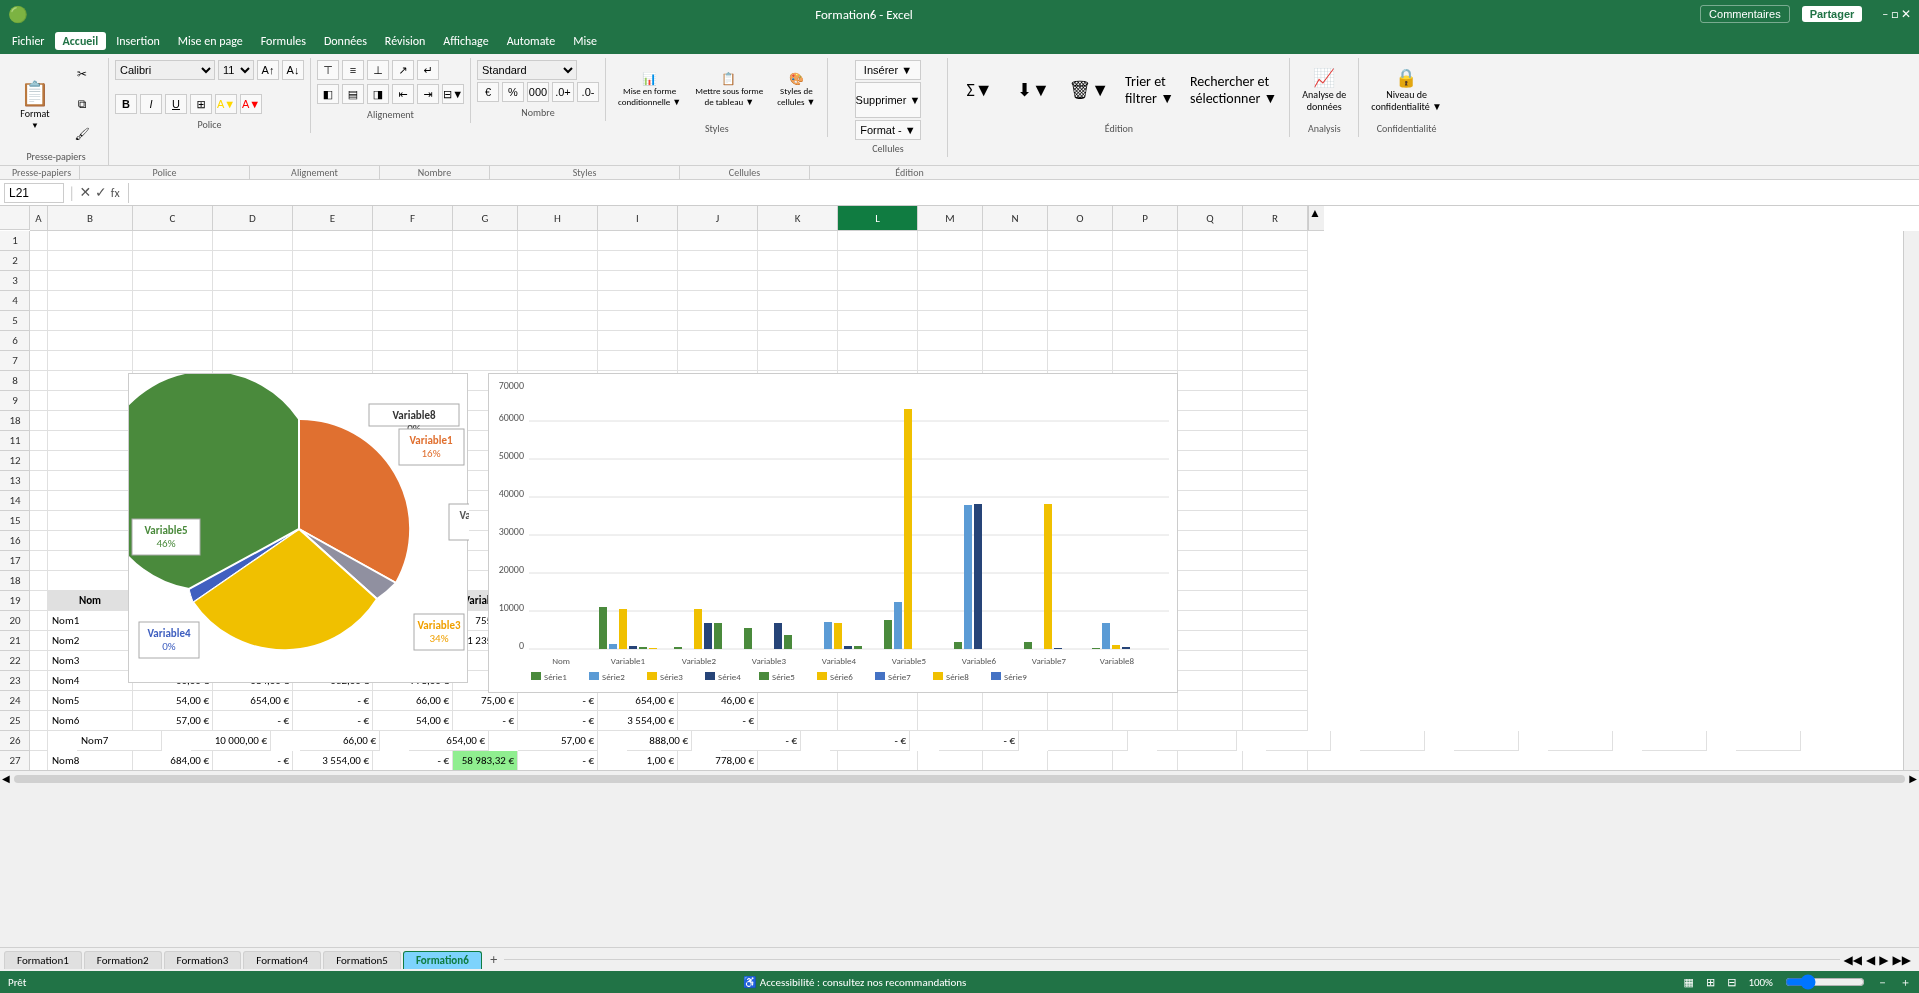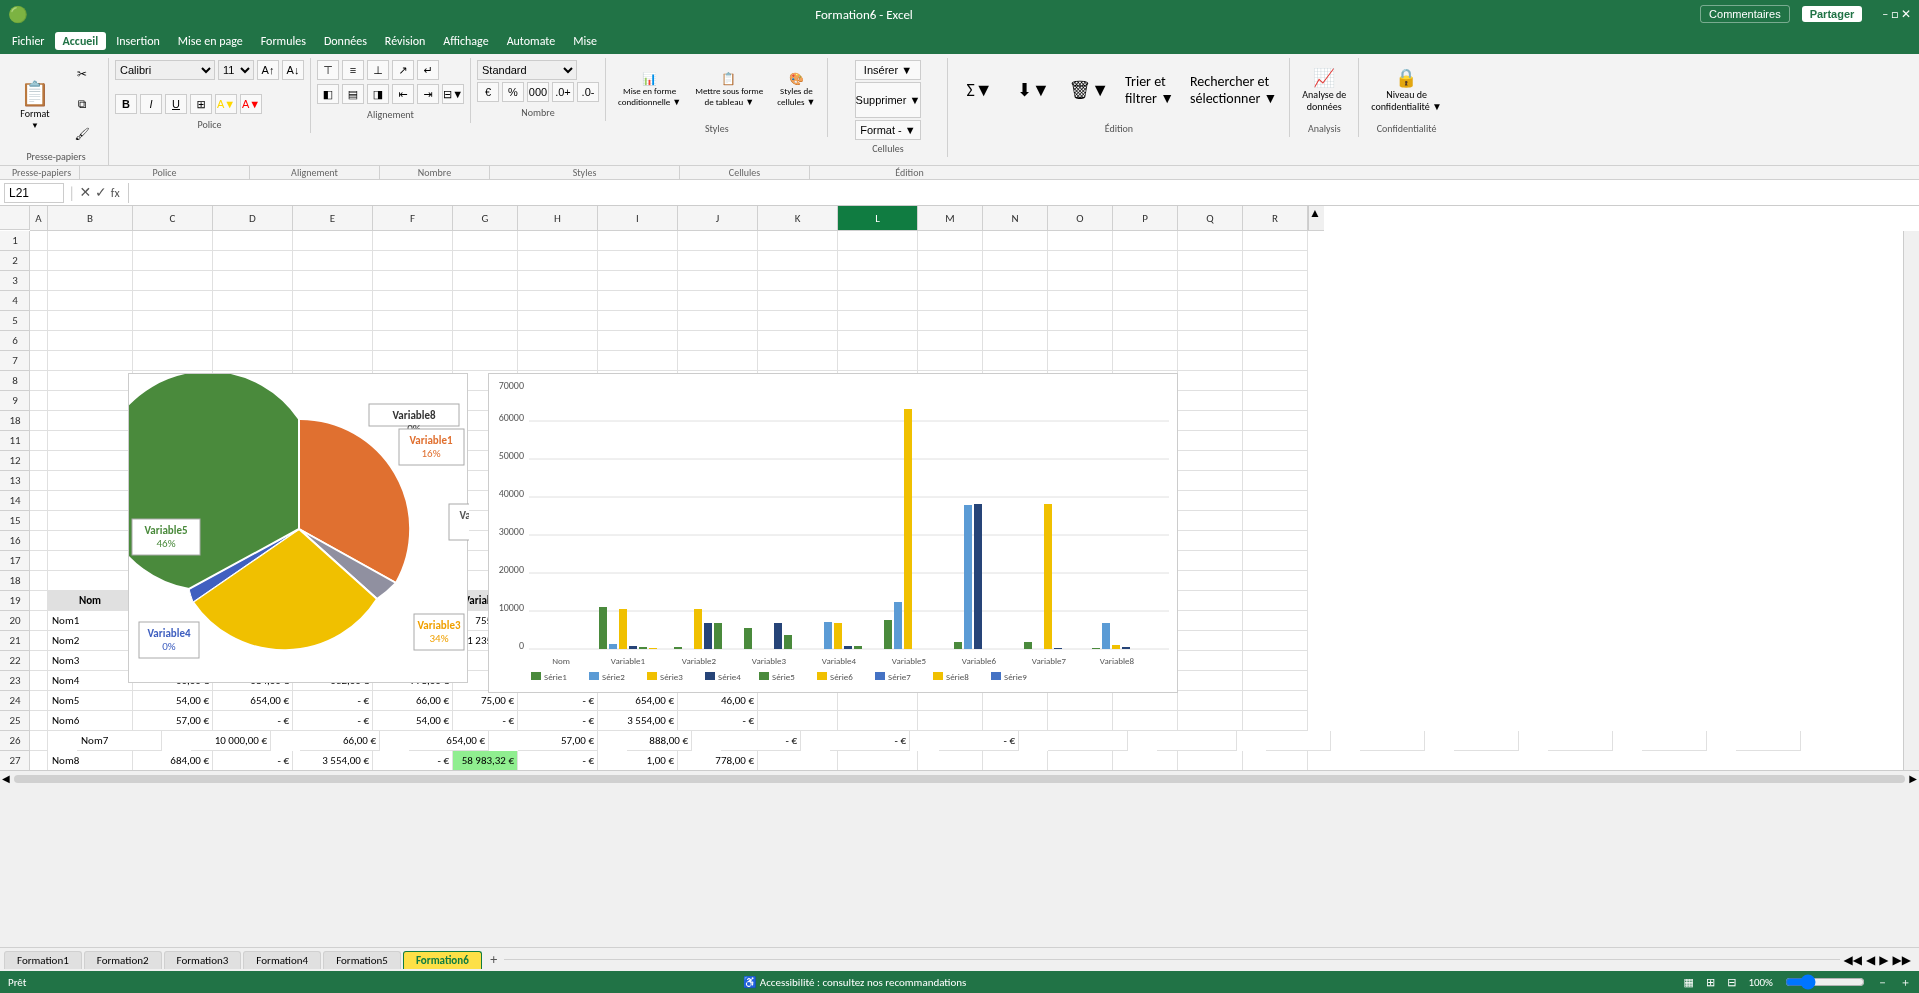--- a/index.html
+++ b/index.html
@@ -152,21 +152,21 @@
       padding: 2px 12px;
       border: 1px solid #d0d0d0;
       border-bottom: none;
       background: #e0e0e0;
       cursor: pointer;
       font-size: 11px;
       border-radius: 3px 3px 0 0;
       margin-right: 2px;
     }
     .sheet-tab.active {
-      background: #fde047;
+      background: #7dd3fc;
       color: #107c41;
       font-weight: bold;
       border-color: #107c41;
     }
     .tab-add {
       width: 20px;
       height: 20px;
       display: flex;
       align-items: center;
       justify-content: center;

